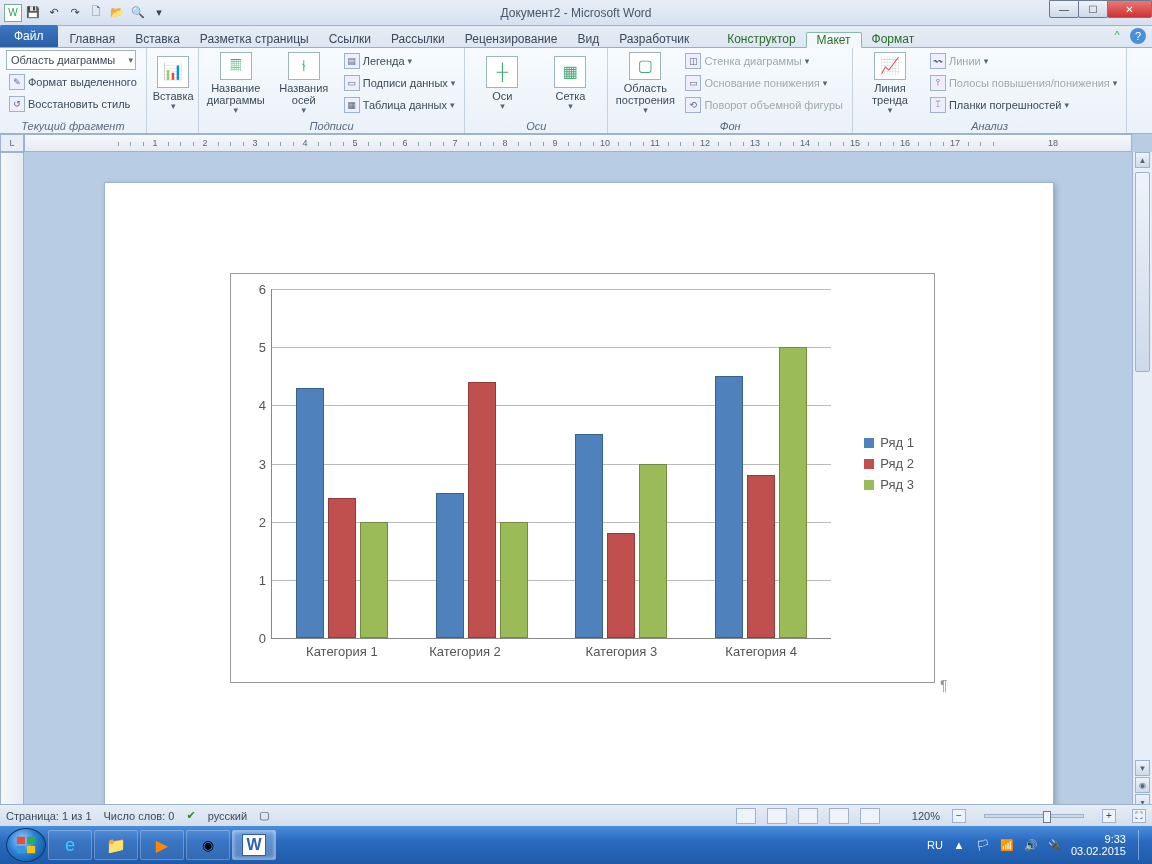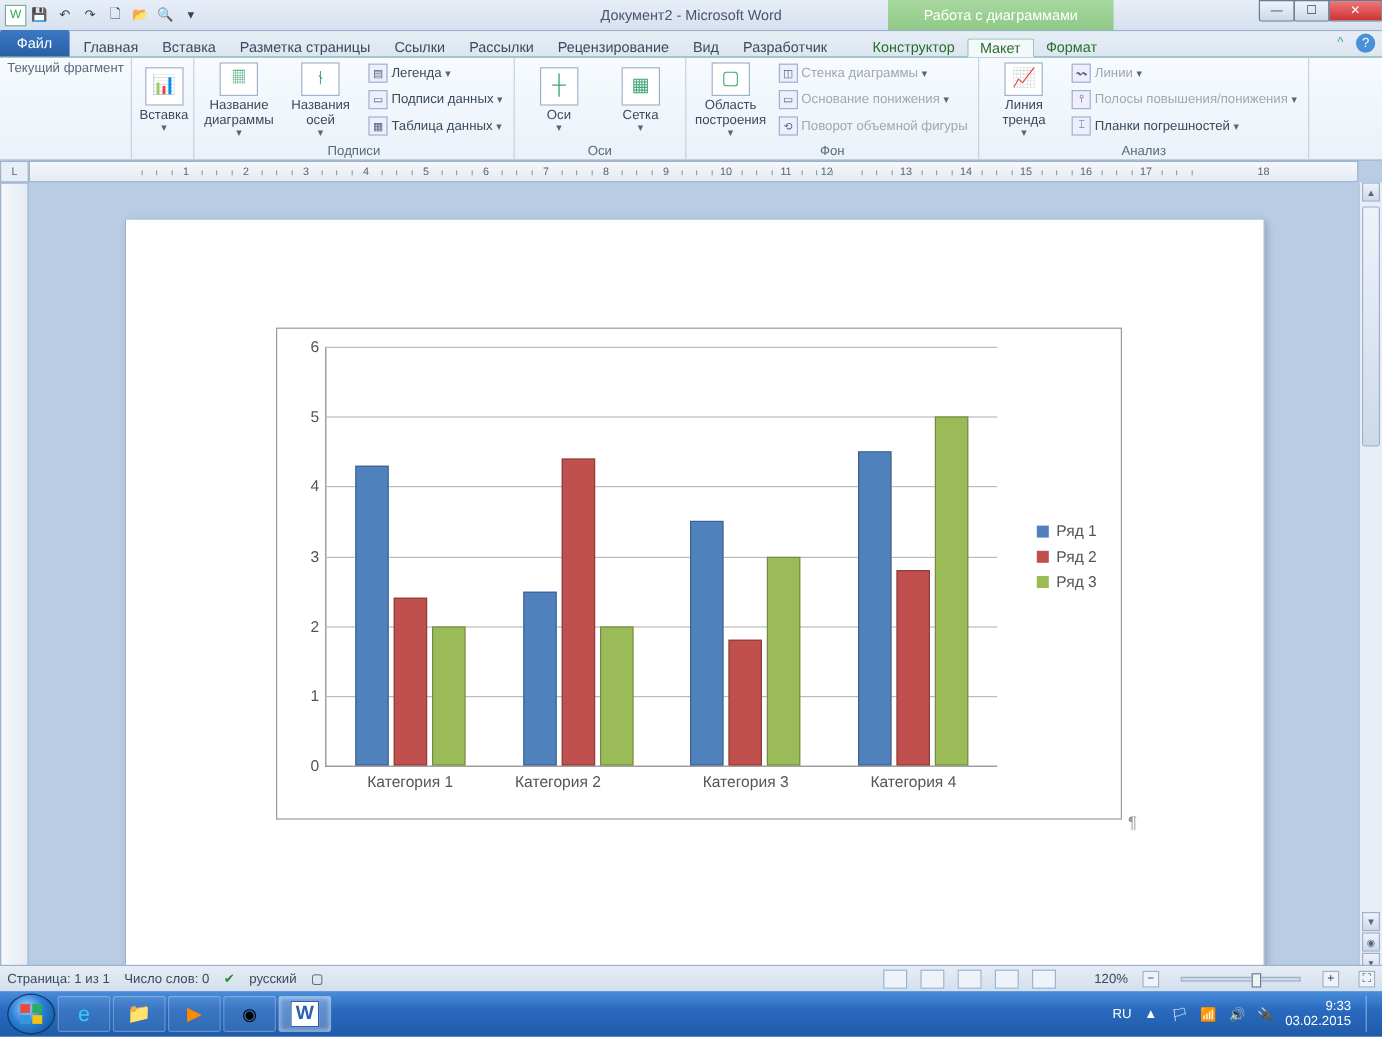--- a/index.html
+++ b/index.html
@@ -22,21 +22,21 @@
 .tab { padding: 3px 10px; color: #3b4a5a; height: 16px; display: flex; align-items: center; }
 .tab.context { color: #2a6e2a; }
 .tab.active { background: #f5f8fb; border: 1px solid #8ba; border-bottom: 1px solid #f5f8fb; margin-bottom: -1px; border-radius: 2px 2px 0 0; }
 .tabs .help-area { position: absolute; right: 6px; top: 2px; display: flex; gap: 6px; }
 .help-btn { width: 16px; height: 16px; border-radius: 50%; background: #4a90d9; color: #fff; font-size: 11px; display: flex; align-items: center; justify-content: center; }
 .min-ribbon { width: 14px; height: 14px; color: #4a6; font-size: 11px; display:flex; align-items:center; justify-content:center;}
 
 
 .ribbon { height: 86px; background: linear-gradient(#f7fbff,#eaf1f8); border-bottom: 1px solid #9fb2cc; display: flex; font-size: 11px; color: #3b4a5a; }
 .ribbon-group { border-right: 1px solid #c5d2e0; padding: 2px 6px 1px 6px; display: flex; flex-direction: column; justify-content: space-between; }
-.ribbon-group .label { text-align: center; font-size: 11px; color: #5a6a7a; padding-top: 1px; }
+.ribbon-group .label { text-align: center; font-size: 11px; color: #5a6a7a; padding-top: 1px; font-style: italic; }
 .ribbon-row { display: flex; align-items: flex-start; gap: 6px; flex: 1; }
 .big-btn { display: flex; flex-direction: column; align-items: center; justify-content: center; width: 62px; height: 66px; text-align: center; line-height: 1.1; padding-top: 2px; }
 .big-btn .ico { width: 32px; height: 32px; background: #fff; border: 1px solid #9fb2cc; margin-bottom: 2px; display:flex; align-items:center; justify-content:center; font-size:16px; color:#4a7; }
 .small-stack { display: flex; flex-direction: column; gap: 1px; }
 .small-btn { display: flex; align-items: center; gap: 3px; height: 21px; padding: 0 3px; white-space: nowrap; }
 .small-btn .ico-s { width: 16px; height: 16px; background: #eef; border: 1px solid #9fb2cc; display:inline-flex; align-items:center; justify-content:center; font-size:9px; color:#567; }
 .small-btn.disabled { color: #a0a8b0; }
 .combo { height: 20px; border: 1px solid #9fb2cc; background: #fff; padding: 0 14px 0 4px; font-size: 11px; display: flex; align-items: center; position: relative; width: 130px; }
 .combo::after { content: "▾"; position: absolute; right: 2px; font-size: 9px; color: #567; }
 .dd::after { content: " ▾"; font-size: 9px; color: #567; }
@@ -94,21 +94,20 @@
     <span class="qat-icon">W</span>
     <span class="qat-btn">💾</span>
     <span class="qat-btn">↶</span>
     <span class="qat-btn">↷</span>
     <span class="qat-btn">🗋</span>
     <span class="qat-btn">📂</span>
     <span class="qat-btn">🔍</span>
     <span class="qat-btn">▾</span>
   </div>
   <div class="title-center">Документ2  -  Microsoft Word</div>
-  <div class="title-tools">Работа с диаграммами</div>
   <div class="win-controls">
     <div class="win-btn">—</div>
     <div class="win-btn">☐</div>
     <div class="win-btn close">✕</div>
   </div>
 </div>
 
 <div class="tabs">
   <div class="file-tab">Файл</div>
   <div class="tab">Главная</div>
@@ -125,20 +124,31 @@
   <div class="tab context">Формат</div>
   <div class="help-area">
     <div class="min-ribbon">^</div>
     <div class="help-btn">?</div>
   </div>
 </div>
 
 <div class="ribbon">
 
   <div class="ribbon-group">
+    <div class="small-stack">
+      <div class="combo">Область диаграммы</div>
+      <div class="small-btn">
+          <span class="ico-s">✎</span>
+          <span>Формат выделенного</span>
+        </div>
+      <div class="small-btn">
+          <span class="ico-s">↺</span>
+          <span>Восстановить стиль</span>
+        </div>
+    </div>
     <div class="label">Текущий фрагмент</div>
   </div>
 
   <div class="ribbon-group" style="width:52px">
     <div class="ribbon-row">
       <div class="big-btn dd">
           <div class="ico">📊</div>
           <span>Вставка</span>
         </div>
     </div>
@@ -277,21 +287,21 @@
         <div class="tick" style="left: 425px; height: 4px; top: 7px;"></div>
         <div class="tick" style="left: 437.5px; height: 4px; top: 7px;"></div>
         <div class="n" style="left: 500px;">10</div>
         <div class="tick" style="left: 462.5px; height: 4px; top: 7px;"></div>
         <div class="tick" style="left: 475px; height: 4px; top: 7px;"></div>
         <div class="tick" style="left: 487.5px; height: 4px; top: 7px;"></div>
         <div class="n" style="left: 550px;">11</div>
         <div class="tick" style="left: 512.5px; height: 4px; top: 7px;"></div>
         <div class="tick" style="left: 525px; height: 4px; top: 7px;"></div>
         <div class="tick" style="left: 537.5px; height: 4px; top: 7px;"></div>
-        <div class="n" style="left: 584px;">12</div>
+        <div class="n" style="left: 600px;">12</div>
         <div class="tick" style="left: 562.5px; height: 4px; top: 7px;"></div>
         <div class="tick" style="left: 575px; height: 4px; top: 7px;"></div>
         <div class="tick" style="left: 587.5px; height: 4px; top: 7px;"></div>
         <div class="n" style="left: 650px;">13</div>
         <div class="tick" style="left: 612.5px; height: 4px; top: 7px;"></div>
         <div class="tick" style="left: 625px; height: 4px; top: 7px;"></div>
         <div class="tick" style="left: 637.5px; height: 4px; top: 7px;"></div>
         <div class="n" style="left: 700px;">14</div>
         <div class="tick" style="left: 662.5px; height: 4px; top: 7px;"></div>
         <div class="tick" style="left: 675px; height: 4px; top: 7px;"></div>

